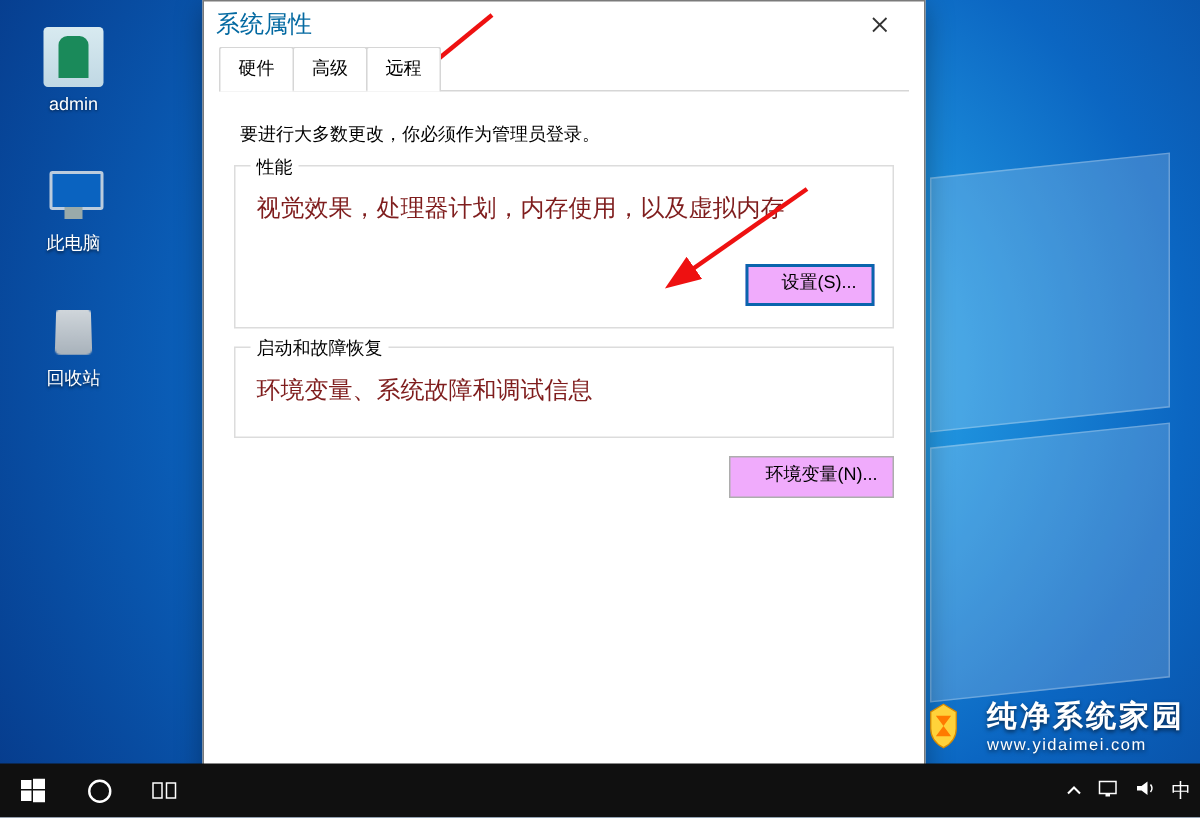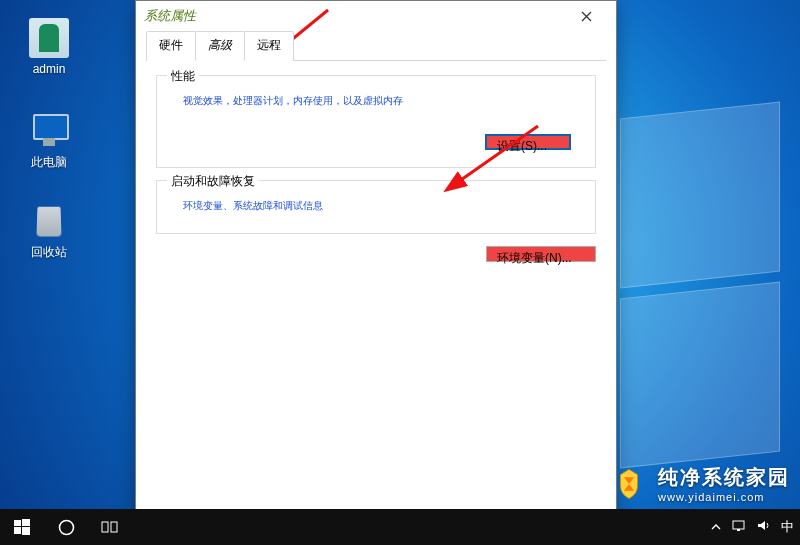--- a/index.html
+++ b/index.html
@@ -26,39 +26,39 @@
   .pc-glyph::after { content:''; position:absolute; left:14px; top:28px; width:12px; height:8px; background:#9aa; }
   .bin-glyph { position:relative; }
   .bin-glyph::before { content:''; position:absolute; left:8px; top:6px; width:24px; height:30px; background:linear-gradient(#d0d6db,#a8b2bb); border-radius:2px 2px 4px 4px; transform:perspective(40px) rotateX(6deg); }
 
   
   .dialog {
     position:absolute; left:135px; top:0; width:482px; height:528px;
     background:#fff; border:1px solid #7a7a7a; box-shadow:0 4px 18px rgba(0,0,0,0.35);
   }
   .titlebar { height:30px; display:flex; align-items:center; padding:0 8px; }
-  .titlebar .title { flex:1; font-size:13px; color:#4d7c0f;font-style:italic; }
+  .titlebar .title { flex:1; font-size:16px; color:#0369a1; }
   .titlebar .close { width:44px; height:28px; display:flex; align-items:center; justify-content:center; cursor:default; }
   .titlebar .close svg { stroke:#333; }
 
   .tabs { display:flex; padding:0 10px; position:relative; }
   .tabs::after { content:''; position:absolute; left:10px; right:10px; bottom:0; height:1px; background:#d6d6d6; z-index:0; }
   .tab { padding:5px 12px 6px; border:1px solid #d6d6d6; border-bottom:none; background:#fff; margin-right:-1px; font-size:12px; color:#000; position:relative; z-index:1; border-radius:2px 2px 0 0; }
   .tab.inactive { background:#fff; border-color:#d6d6d6; }
-  .tab.active { background:#fff; border-bottom:1px solid #fff; z-index:2;font-style:italic; }
+  .tab.active { background:#fff; border-bottom:1px solid #fff; z-index:2; }
 
   .body { padding:14px 20px 10px; }
   .instr { font-size:12px; color:#000; margin:6px 0 12px 4px; }
 
-  .group { border:1px solid #dcdcdc; margin-bottom:12px; padding:10px 24px 14px; position:relative; }
+  .group { border:1px solid #dcdcdc; margin-bottom:12px; padding:10px 12px 14px; position:relative; }
   .group .legend { position:absolute; top:-8px; left:10px; background:#fff; padding:0 4px; font-size:12px; color:#000; }
-  .group .desc { font-size:10px; color:#1d4ed8; margin:8px 0 6px 2px; }
+  .group .desc { font-size:16px; color:#7f1d1d; margin:8px 0 6px 2px; }
   .group .btnrow { text-align:right; margin-top:26px; }
 
-  .btn { display:inline-block; min-width:86px; height:16px; line-height:22px; text-align:left; font-size:12px; background:#ef4444; border:1px solid #adadad; padding:0 10px; cursor:default; }
+  .btn { display:inline-block; min-width:86px; height:28px; line-height:22px; text-align:right; font-size:12px; background:#f0abfc; border:1px solid #adadad; padding:0 10px; cursor:default; }
   .btn.highlight { border:2px solid #0a64ad; line-height:20px; }
   .envrow { text-align:right; margin-top:8px; padding-right:0; }
 
   
   .arrow { position:absolute; pointer-events:none; }
 
   
   .taskbar { position:absolute; left:0; bottom:0; width:800px; height:36px; background:#101010; display:flex; align-items:center; color:#fff; }
   .taskbar .tbtn { width:44px; height:36px; display:flex; align-items:center; justify-content:center; }
   .taskbar .start svg { width:16px; height:16px; }
@@ -107,20 +107,21 @@
       </div>
     </div>
 
     <div class="tabs">
       <div class="tab inactive">硬件</div>
       <div class="tab active">高级</div>
       <div class="tab inactive">远程</div>
     </div>
 
     <div class="body">
+      <div class="instr">要进行大多数更改，你必须作为管理员登录。</div>
 
       <div class="group">
         <span class="legend">性能</span>
         <div class="desc">视觉效果，处理器计划，内存使用，以及虚拟内存</div>
         <div class="btnrow">
           <span class="btn highlight">设置(S)...</span>
         </div>
       </div>
 
 

